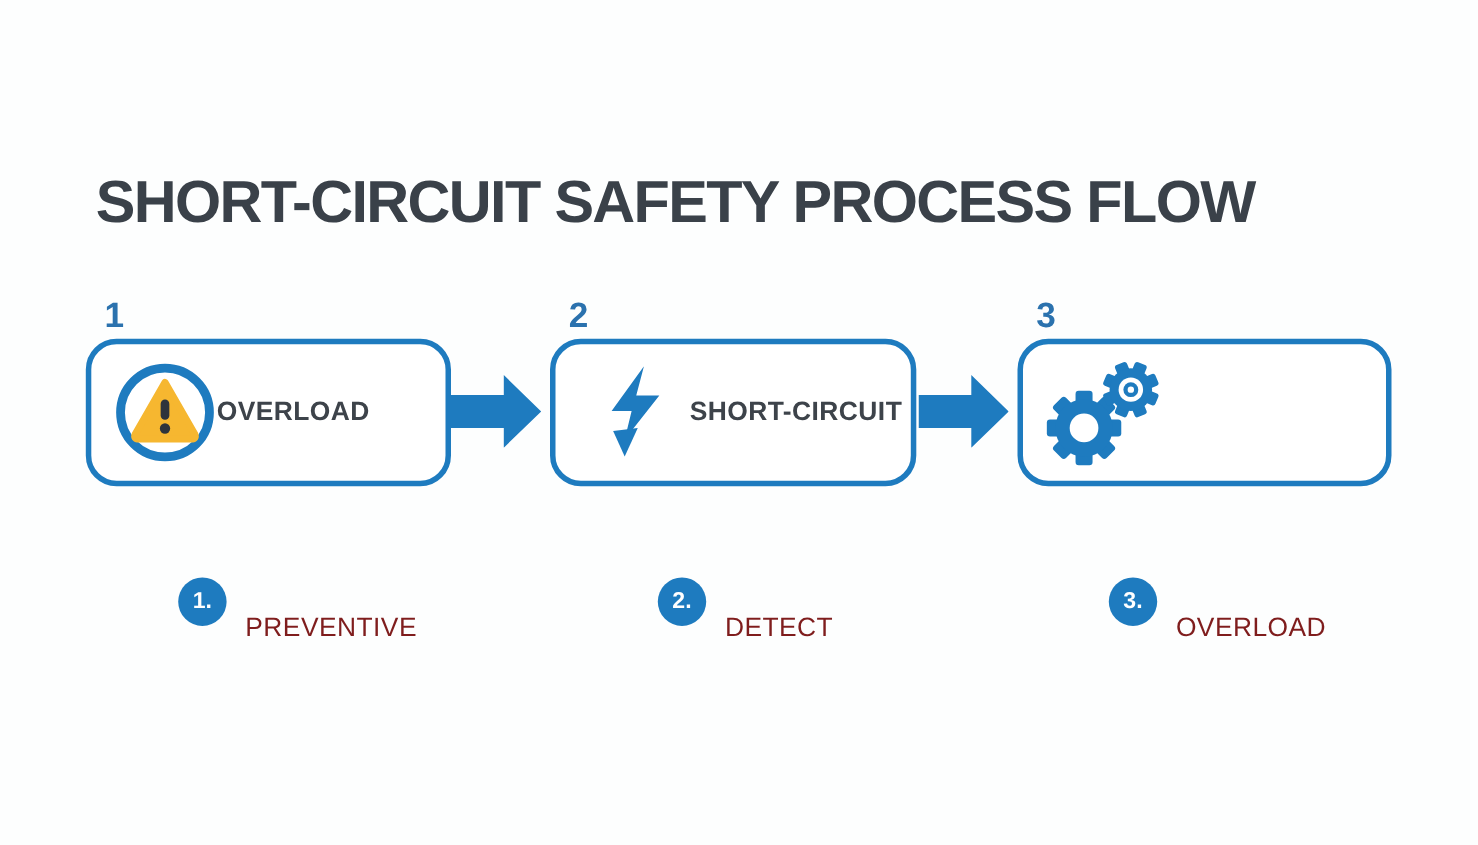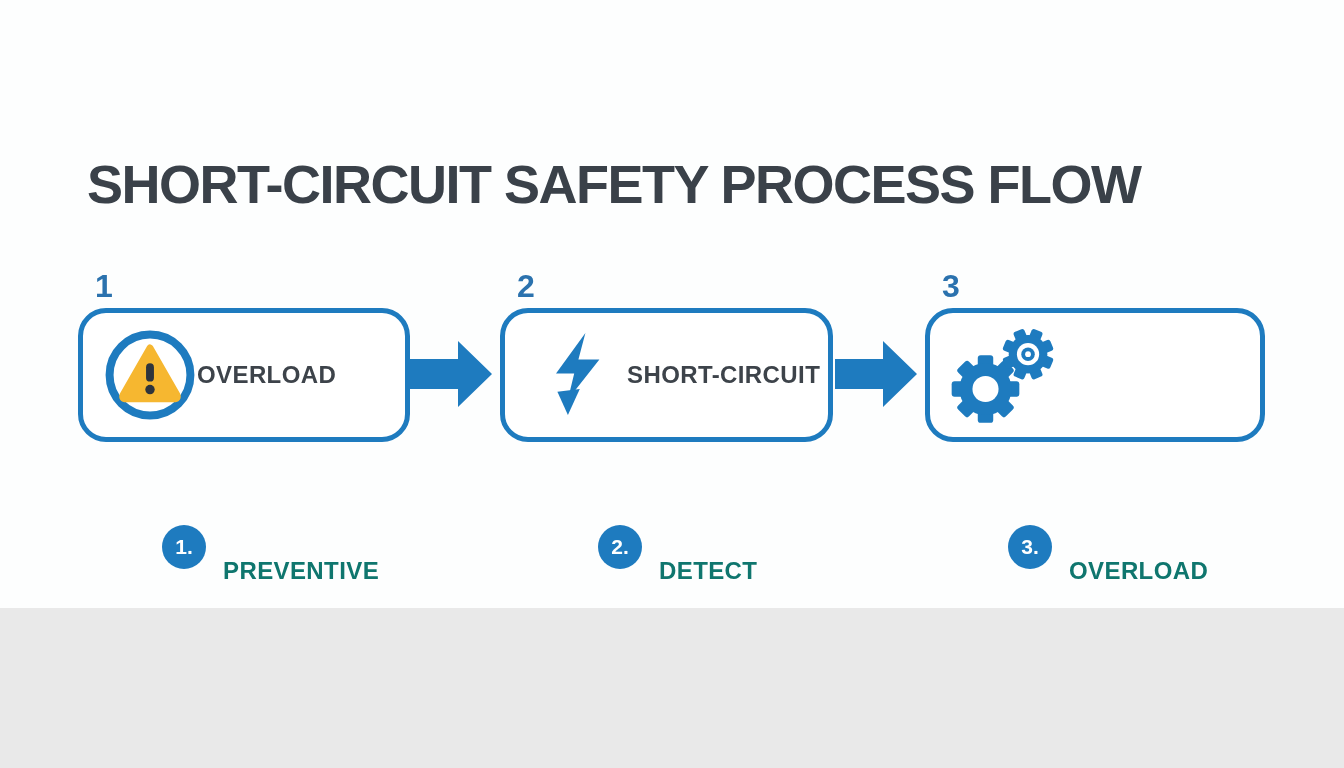--- a/index.html
+++ b/index.html
@@ -1,19 +1,19 @@
 <!DOCTYPE html>
 <html><head>
 <meta charset="utf-8">
 <style>
   * { margin: 0; padding: 0; box-sizing: border-box; }
   body { background: #e9e9e9; font-family: "Liberation Sans", sans-serif; }
   .canvas {
     position: relative;
-    width: 1344px; height: 608px;
+    width: 1344px; height: 768px;
     background: #fdfefe;
     overflow: hidden;
   }
   .title {
     position: absolute;
     left: 87px; top: 153px;
     font-size: 54px;
     font-weight: 700;
     letter-spacing: -1.5px;
     color: #3a4149;
@@ -74,23 +74,23 @@
     background: #1e7bbf;
     color: #ffffff;
     font-size: 21px;
     font-weight: 700;
     display: flex;
     align-items: center;
     justify-content: center;
   }
   .badge-label {
     font-size: 24px;
-    font-weight: 700;
+    font-weight: 400;
     letter-spacing: 0.4px;
-    color: #0f766e;
+    color: #7f1d1d;
     margin-top: 48px;
   }
 </style>
 </head>
 <body>
 
 <div class="canvas">
 
   <h1 class="title">SHORT-CIRCUIT SAFETY PROCESS FLOW</h1>
 

